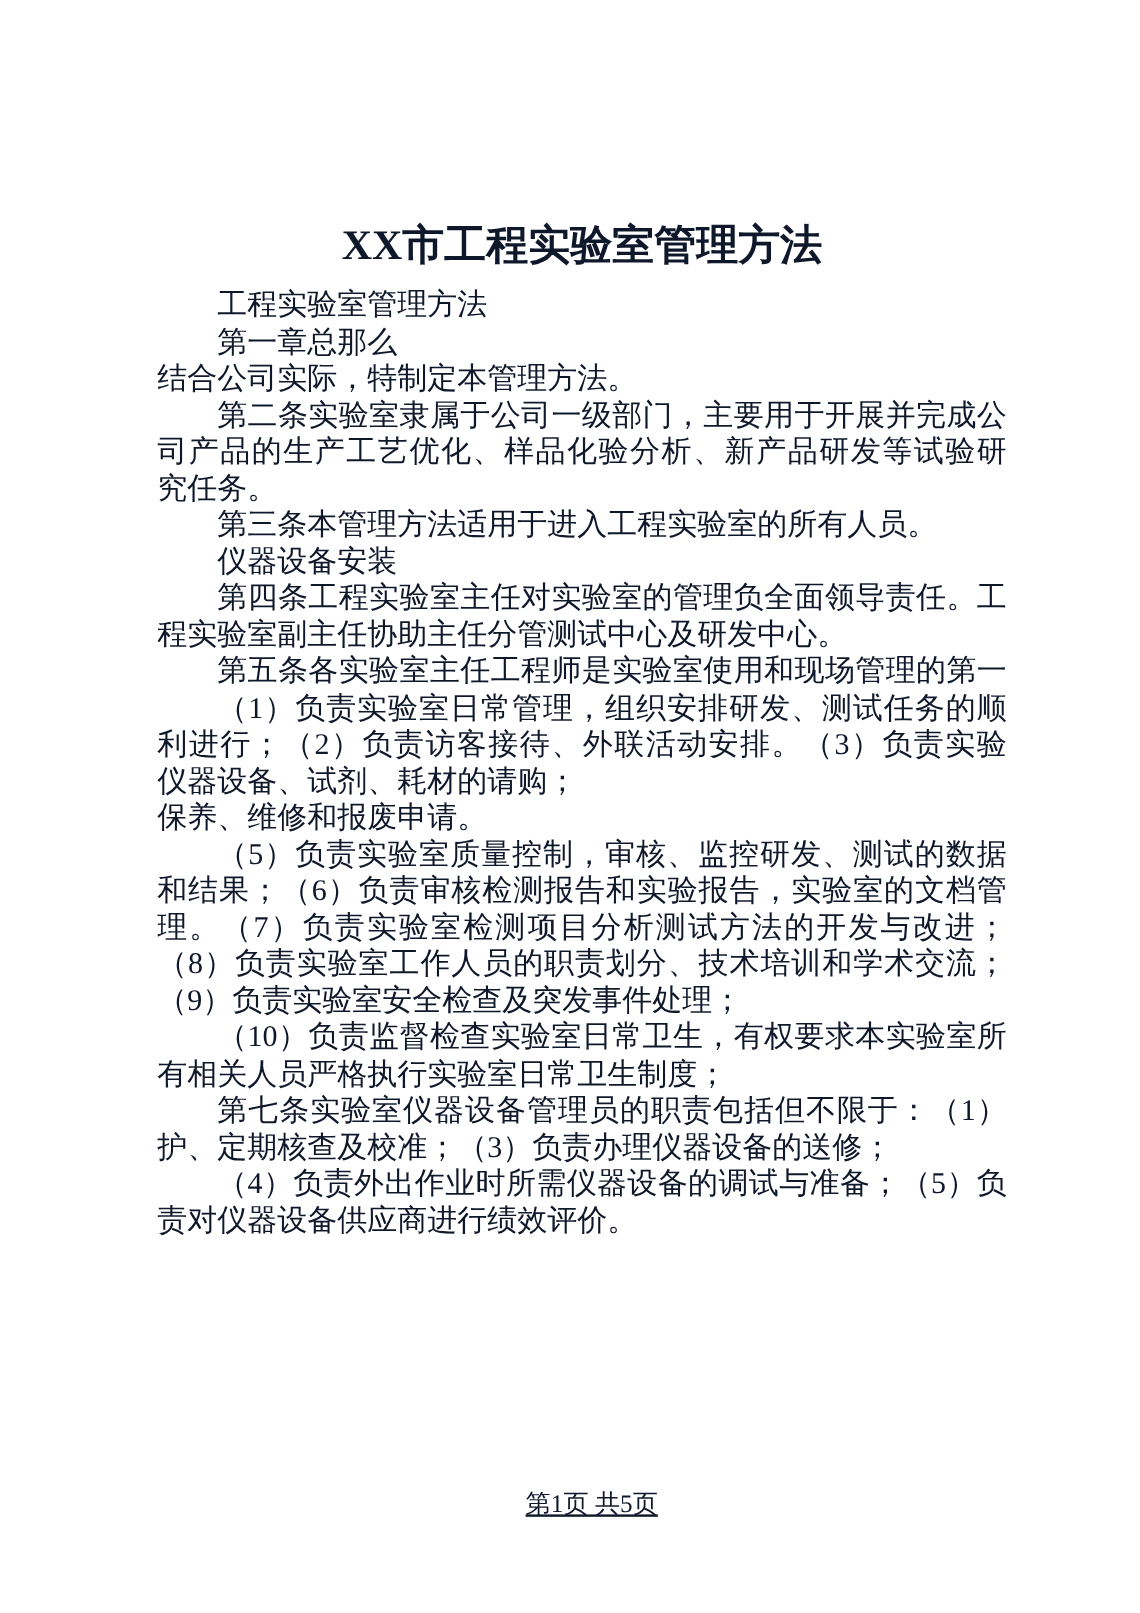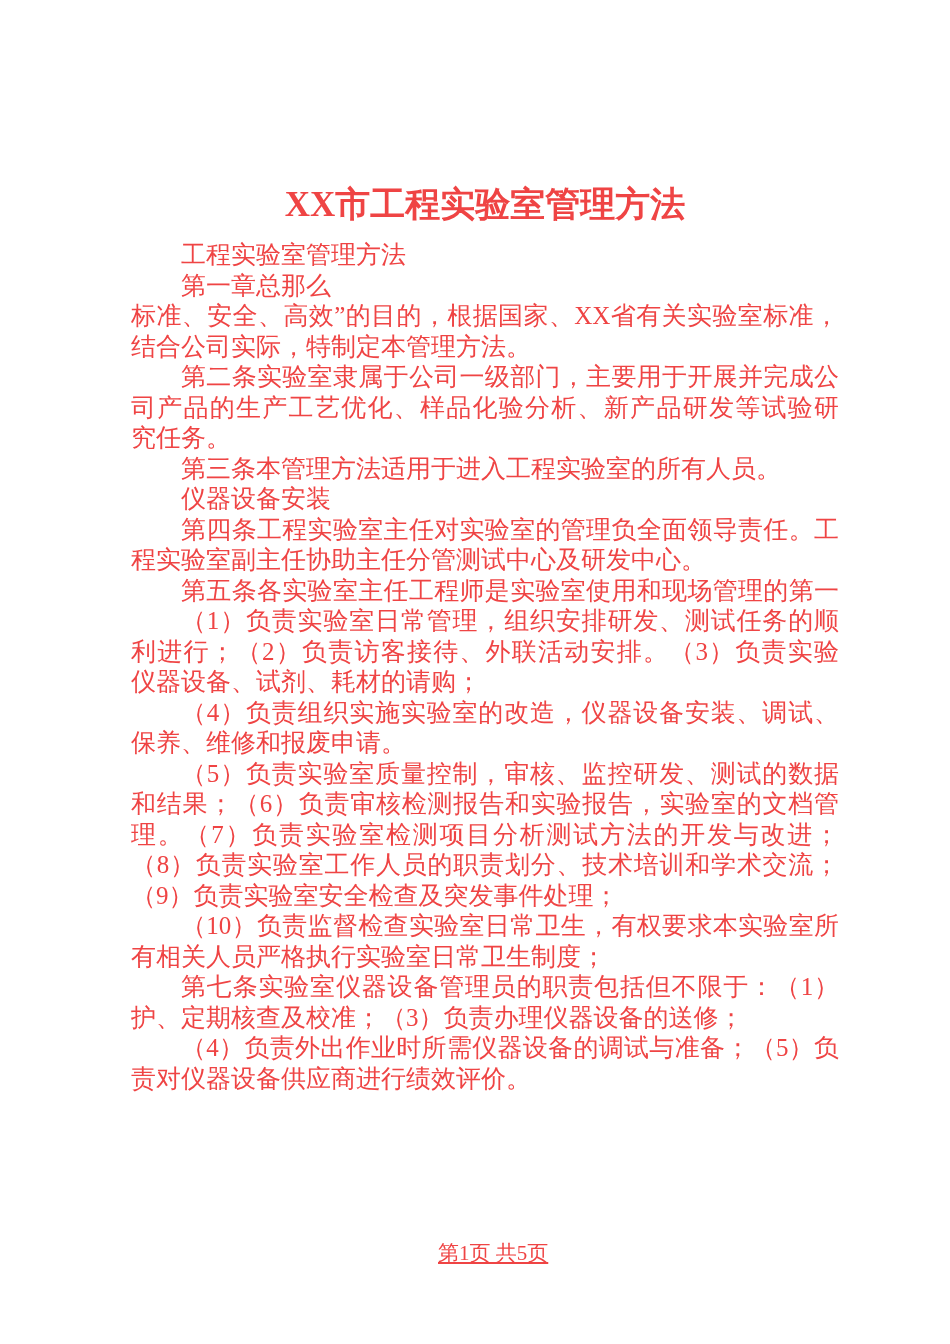--- a/index.html
+++ b/index.html
@@ -7,21 +7,21 @@
     padding: 0;
     background: #ffffff;
   }
   .page {
     position: relative;
     width: 950px;
     height: 1344px;
     background: #ffffff;
     overflow: hidden;
     font-family: "Liberation Serif", "DejaVu Serif", serif;
-    color: #ef4444;
+    color: #0f172a;
   }
   .content {
     position: absolute;
     left: 131px;
     top: 184px;
     width: 708px;
   }
   .doc-title {
     font-size: 35px;
     font-weight: bold;
@@ -67,21 +67,20 @@
   <div class="content">
     <h1 class="doc-title">XX市工程实验室管理方法</h1>
     <div>
         <div class="paragraph">
           <div class="line indent last">工程实验室管理方法</div>
         </div>
         <div class="paragraph">
           <div class="line indent last">第一章总那么</div>
         </div>
         <div class="paragraph">
-          <div class="line">标准、安全、高效”的目的，根据国家、XX省有关实验室标准，</div>
           <div class="line last">结合公司实际，特制定本管理方法。</div>
         </div>
         <div class="paragraph">
           <div class="line indent">第二条实验室隶属于公司一级部门，主要用于开展并完成公</div>
           <div class="line">司产品的生产工艺优化、样品化验分析、新产品研发等试验研</div>
           <div class="line last">究任务。</div>
         </div>
         <div class="paragraph">
           <div class="line indent last">第三条本管理方法适用于进入工程实验室的所有人员。</div>
         </div>
@@ -94,21 +93,20 @@
         </div>
         <div class="paragraph">
           <div class="line indent">第五条各实验室主任工程师是实验室使用和现场管理的第一</div>
         </div>
         <div class="paragraph">
           <div class="line indent">（1）负责实验室日常管理，组织安排研发、测试任务的顺</div>
           <div class="line">利进行；（2）负责访客接待、外联活动安排。（3）负责实验</div>
           <div class="line last">仪器设备、试剂、耗材的请购；</div>
         </div>
         <div class="paragraph">
-          <div class="line indent">（4）负责组织实施实验室的改造，仪器设备安装、调试、</div>
           <div class="line last">保养、维修和报废申请。</div>
         </div>
         <div class="paragraph">
           <div class="line indent">（5）负责实验室质量控制，审核、监控研发、测试的数据</div>
           <div class="line">和结果；（6）负责审核检测报告和实验报告，实验室的文档管</div>
           <div class="line">理。（7）负责实验室检测项目分析测试方法的开发与改进；</div>
           <div class="line">（8）负责实验室工作人员的职责划分、技术培训和学术交流；</div>
           <div class="line last">（9）负责实验室安全检查及突发事件处理；</div>
         </div>
         <div class="paragraph">

